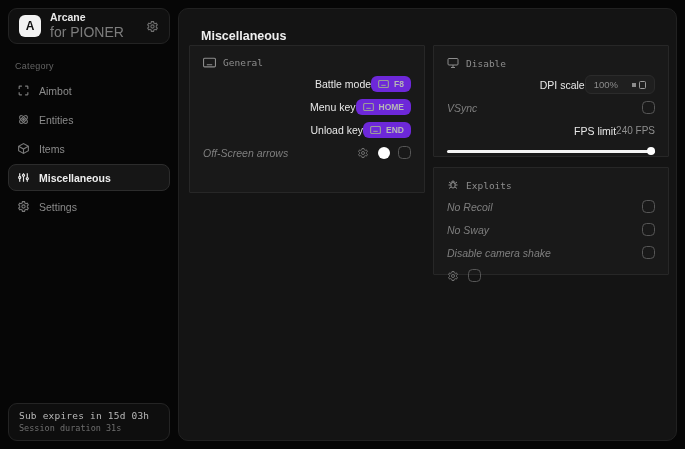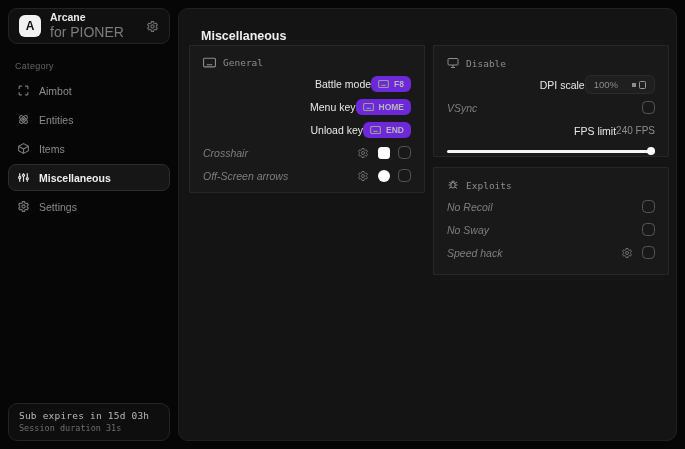--- a/index.html
+++ b/index.html
@@ -220,31 +220,20 @@
         <span class="kicon">
           <svg width="11" height="8" viewBox="0 0 24 18" fill="none" stroke="currentColor" stroke-width="2.6">
             <rect x="1" y="1" width="22" height="16" rx="3"></rect>
               <path d="M7 12h10"></path>
           </svg>
         </span>
         <span>END</span>
       </span>
     </div>
 
-    <div class="row">
-      <span class="rlabel lbl-off">Crosshair</span>
-      <span class="gear-btn">
-        <svg width="12" height="12" viewBox="0 0 24 24" fill="none" stroke="currentColor" stroke-width="2">
-          <circle cx="12" cy="12" r="3"></circle>
-          <path d="M19 12a7 7 0 0 0-.1-1.2l2-1.6-2-3.4-2.4 1a7 7 0 0 0-2-1.2L14 3h-4l-.5 2.6a7 7 0 0 0-2 1.2l-2.4-1-2 3.4 2 1.6A7 7 0 0 0 5 12c0 .4 0 .8.1 1.2l-2 1.6 2 3.4 2.4-1a7 7 0 0 0 2 1.2L10 21h4l.5-2.6a7 7 0 0 0 2-1.2l2.4 1 2-3.4-2-1.6c.07-.4.1-.8.1-1.2z"></path>
-        </svg>
-      </span>
-      <span class="swatch-square"></span>
-      <span class="checkbox"></span>
-    </div>
 
     <div class="row">
       <span class="rlabel lbl-off">Off-Screen arrows</span>
       <span class="gear-btn">
         <svg width="12" height="12" viewBox="0 0 24 24" fill="none" stroke="currentColor" stroke-width="2">
           <circle cx="12" cy="12" r="3"></circle>
           <path d="M19 12a7 7 0 0 0-.1-1.2l2-1.6-2-3.4-2.4 1a7 7 0 0 0-2-1.2L14 3h-4l-.5 2.6a7 7 0 0 0-2 1.2l-2.4-1-2 3.4 2 1.6A7 7 0 0 0 5 12c0 .4 0 .8.1 1.2l-2 1.6 2 3.4 2.4-1a7 7 0 0 0 2 1.2L10 21h4l.5-2.6a7 7 0 0 0 2-1.2l2.4 1 2-3.4-2-1.6c.07-.4.1-.8.1-1.2z"></path>
         </svg>
       </span>
       <span class="swatch-circle"></span>
@@ -304,21 +293,24 @@
 
     <div class="row">
       <span class="rlabel lbl-off">No Recoil</span>
       <span class="checkbox"></span>
     </div>
     <div class="row">
       <span class="rlabel lbl-off">No Sway</span>
       <span class="checkbox"></span>
     </div>
     <div class="row">
-      <span class="rlabel lbl-off">Speed hack</span>
+      <span class="rlabel lbl-off">Disable camera shake</span>
+      <span class="checkbox"></span>
+    </div>
+    <div class="row">
       <span class="gear-btn">
         <svg width="12" height="12" viewBox="0 0 24 24" fill="none" stroke="currentColor" stroke-width="2">
           <circle cx="12" cy="12" r="3"></circle>
           <path d="M19 12a7 7 0 0 0-.1-1.2l2-1.6-2-3.4-2.4 1a7 7 0 0 0-2-1.2L14 3h-4l-.5 2.6a7 7 0 0 0-2 1.2l-2.4-1-2 3.4 2 1.6A7 7 0 0 0 5 12c0 .4 0 .8.1 1.2l-2 1.6 2 3.4 2.4-1a7 7 0 0 0 2 1.2L10 21h4l.5-2.6a7 7 0 0 0 2-1.2l2.4 1 2-3.4-2-1.6c.07-.4.1-.8.1-1.2z"></path>
         </svg>
       </span>
       <span class="checkbox"></span>
     </div>
   </div>
 </div>

